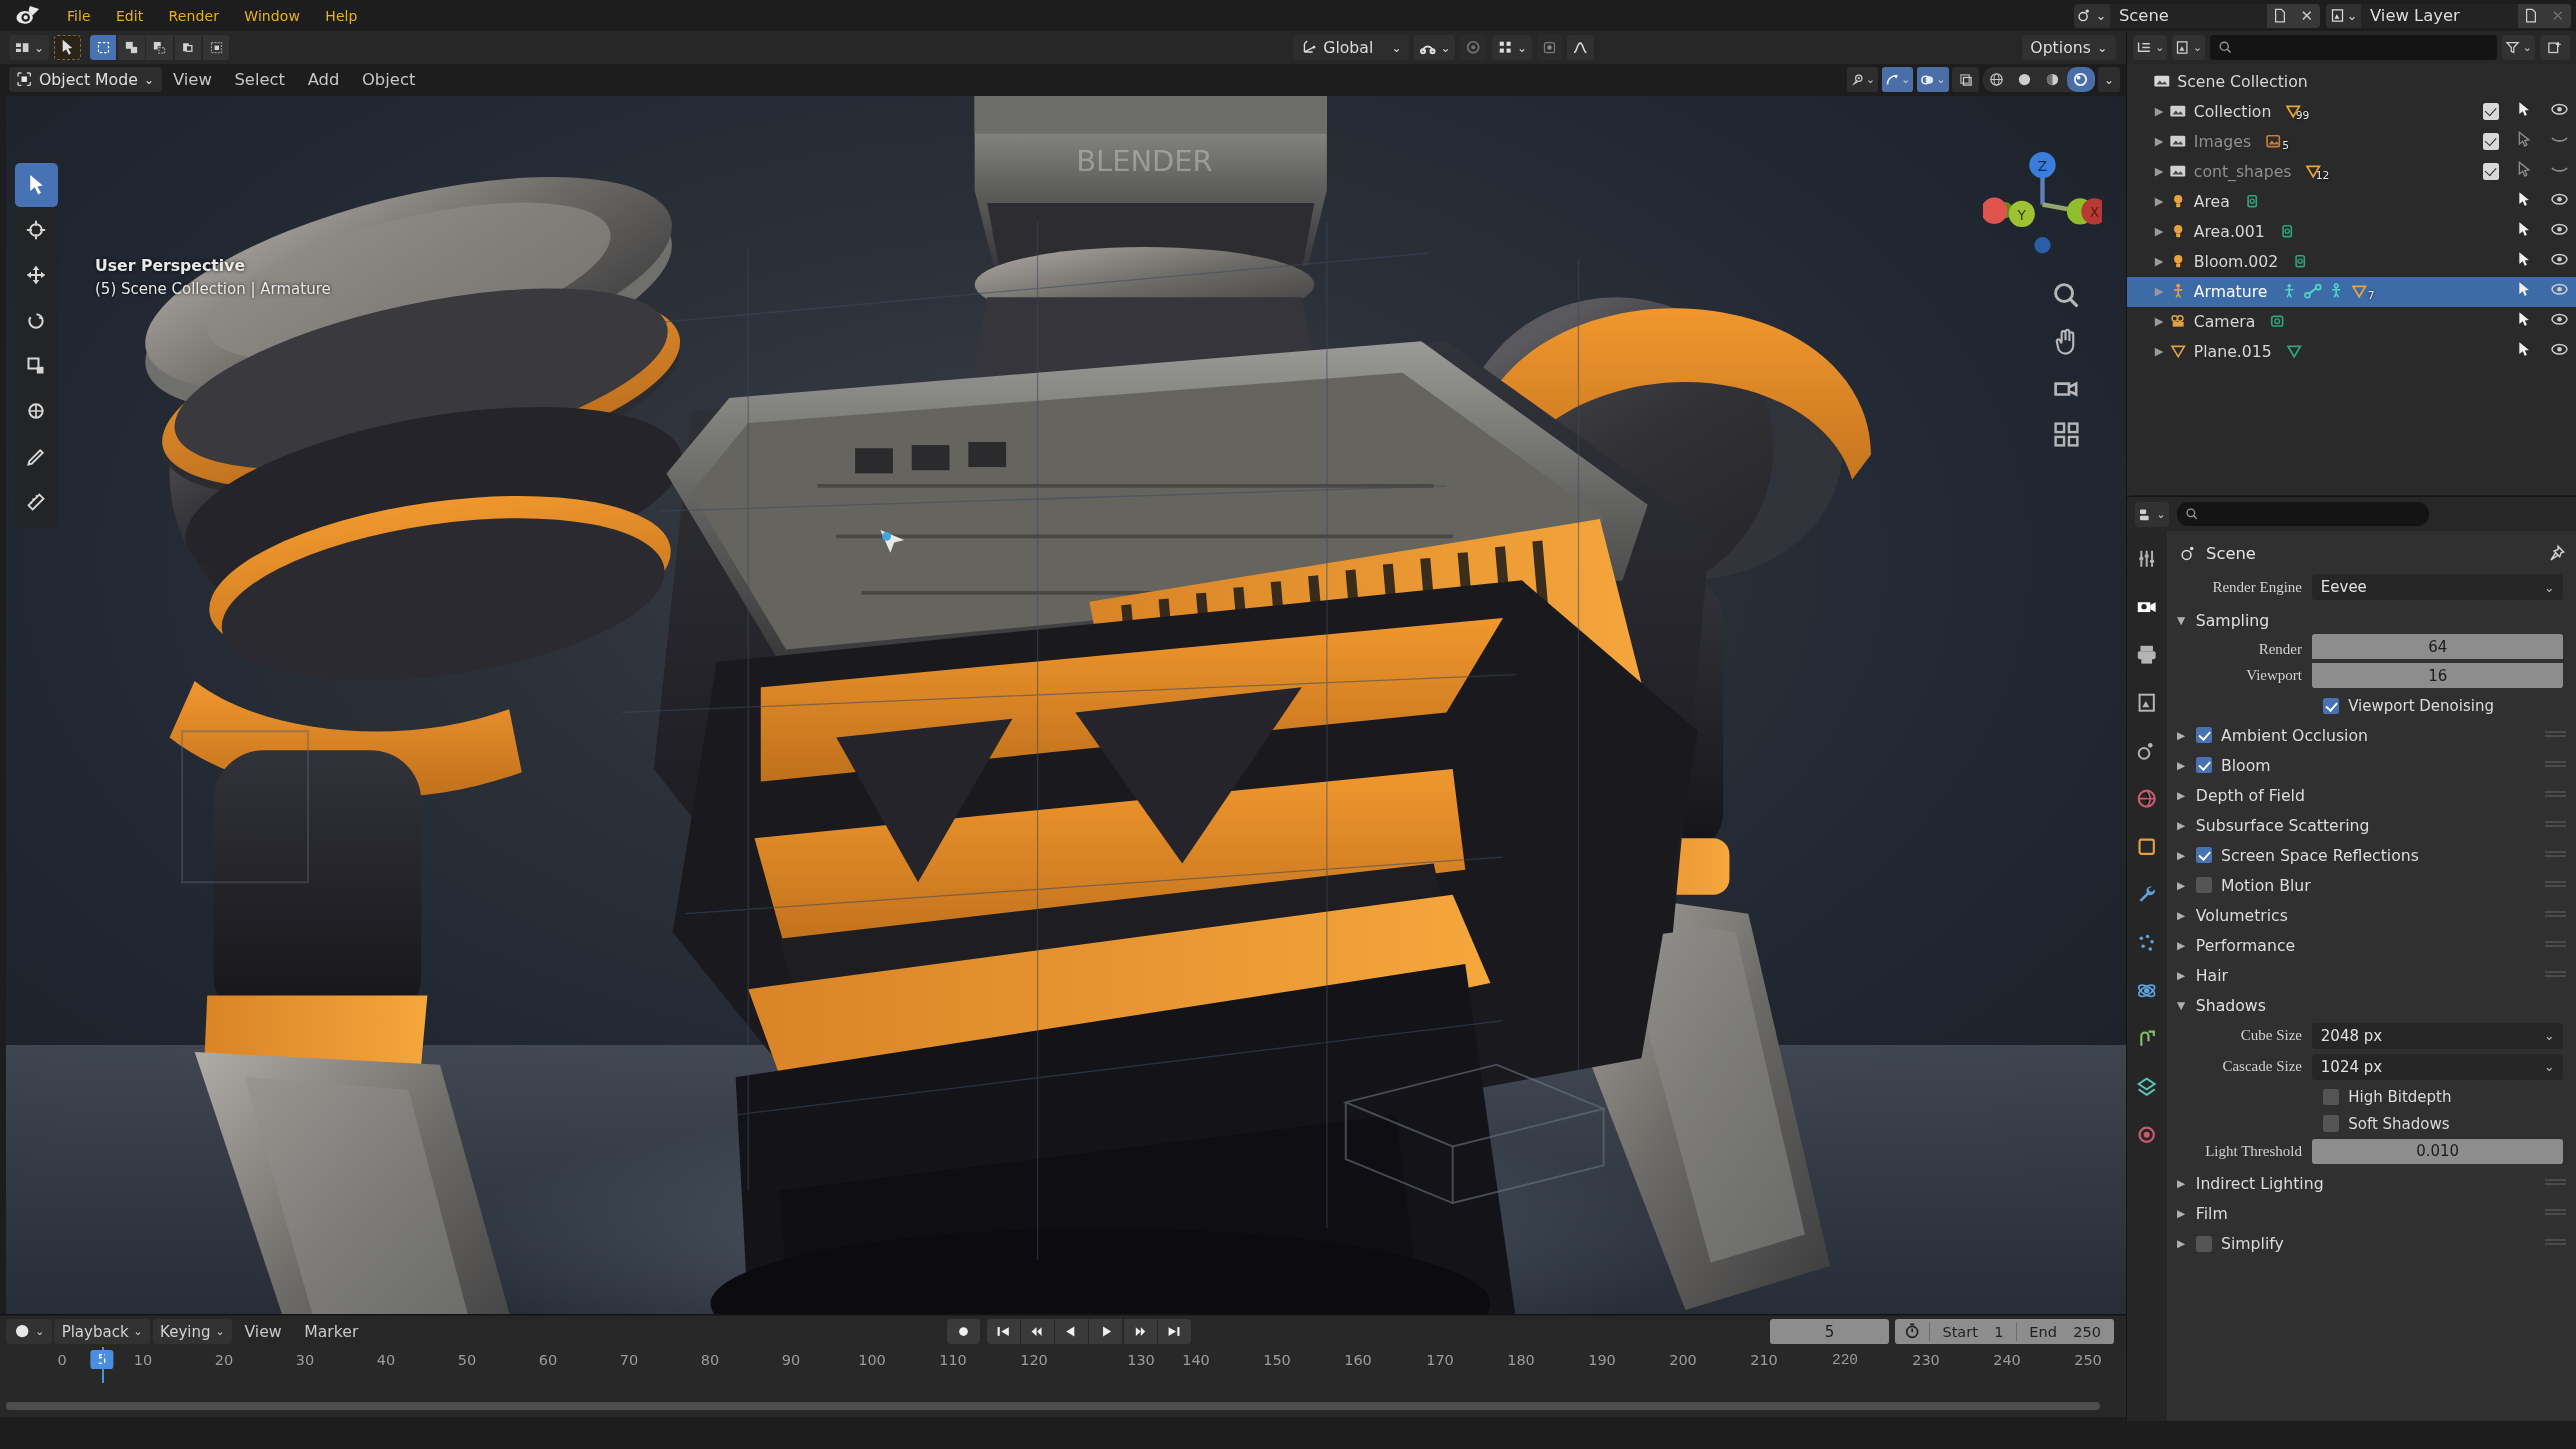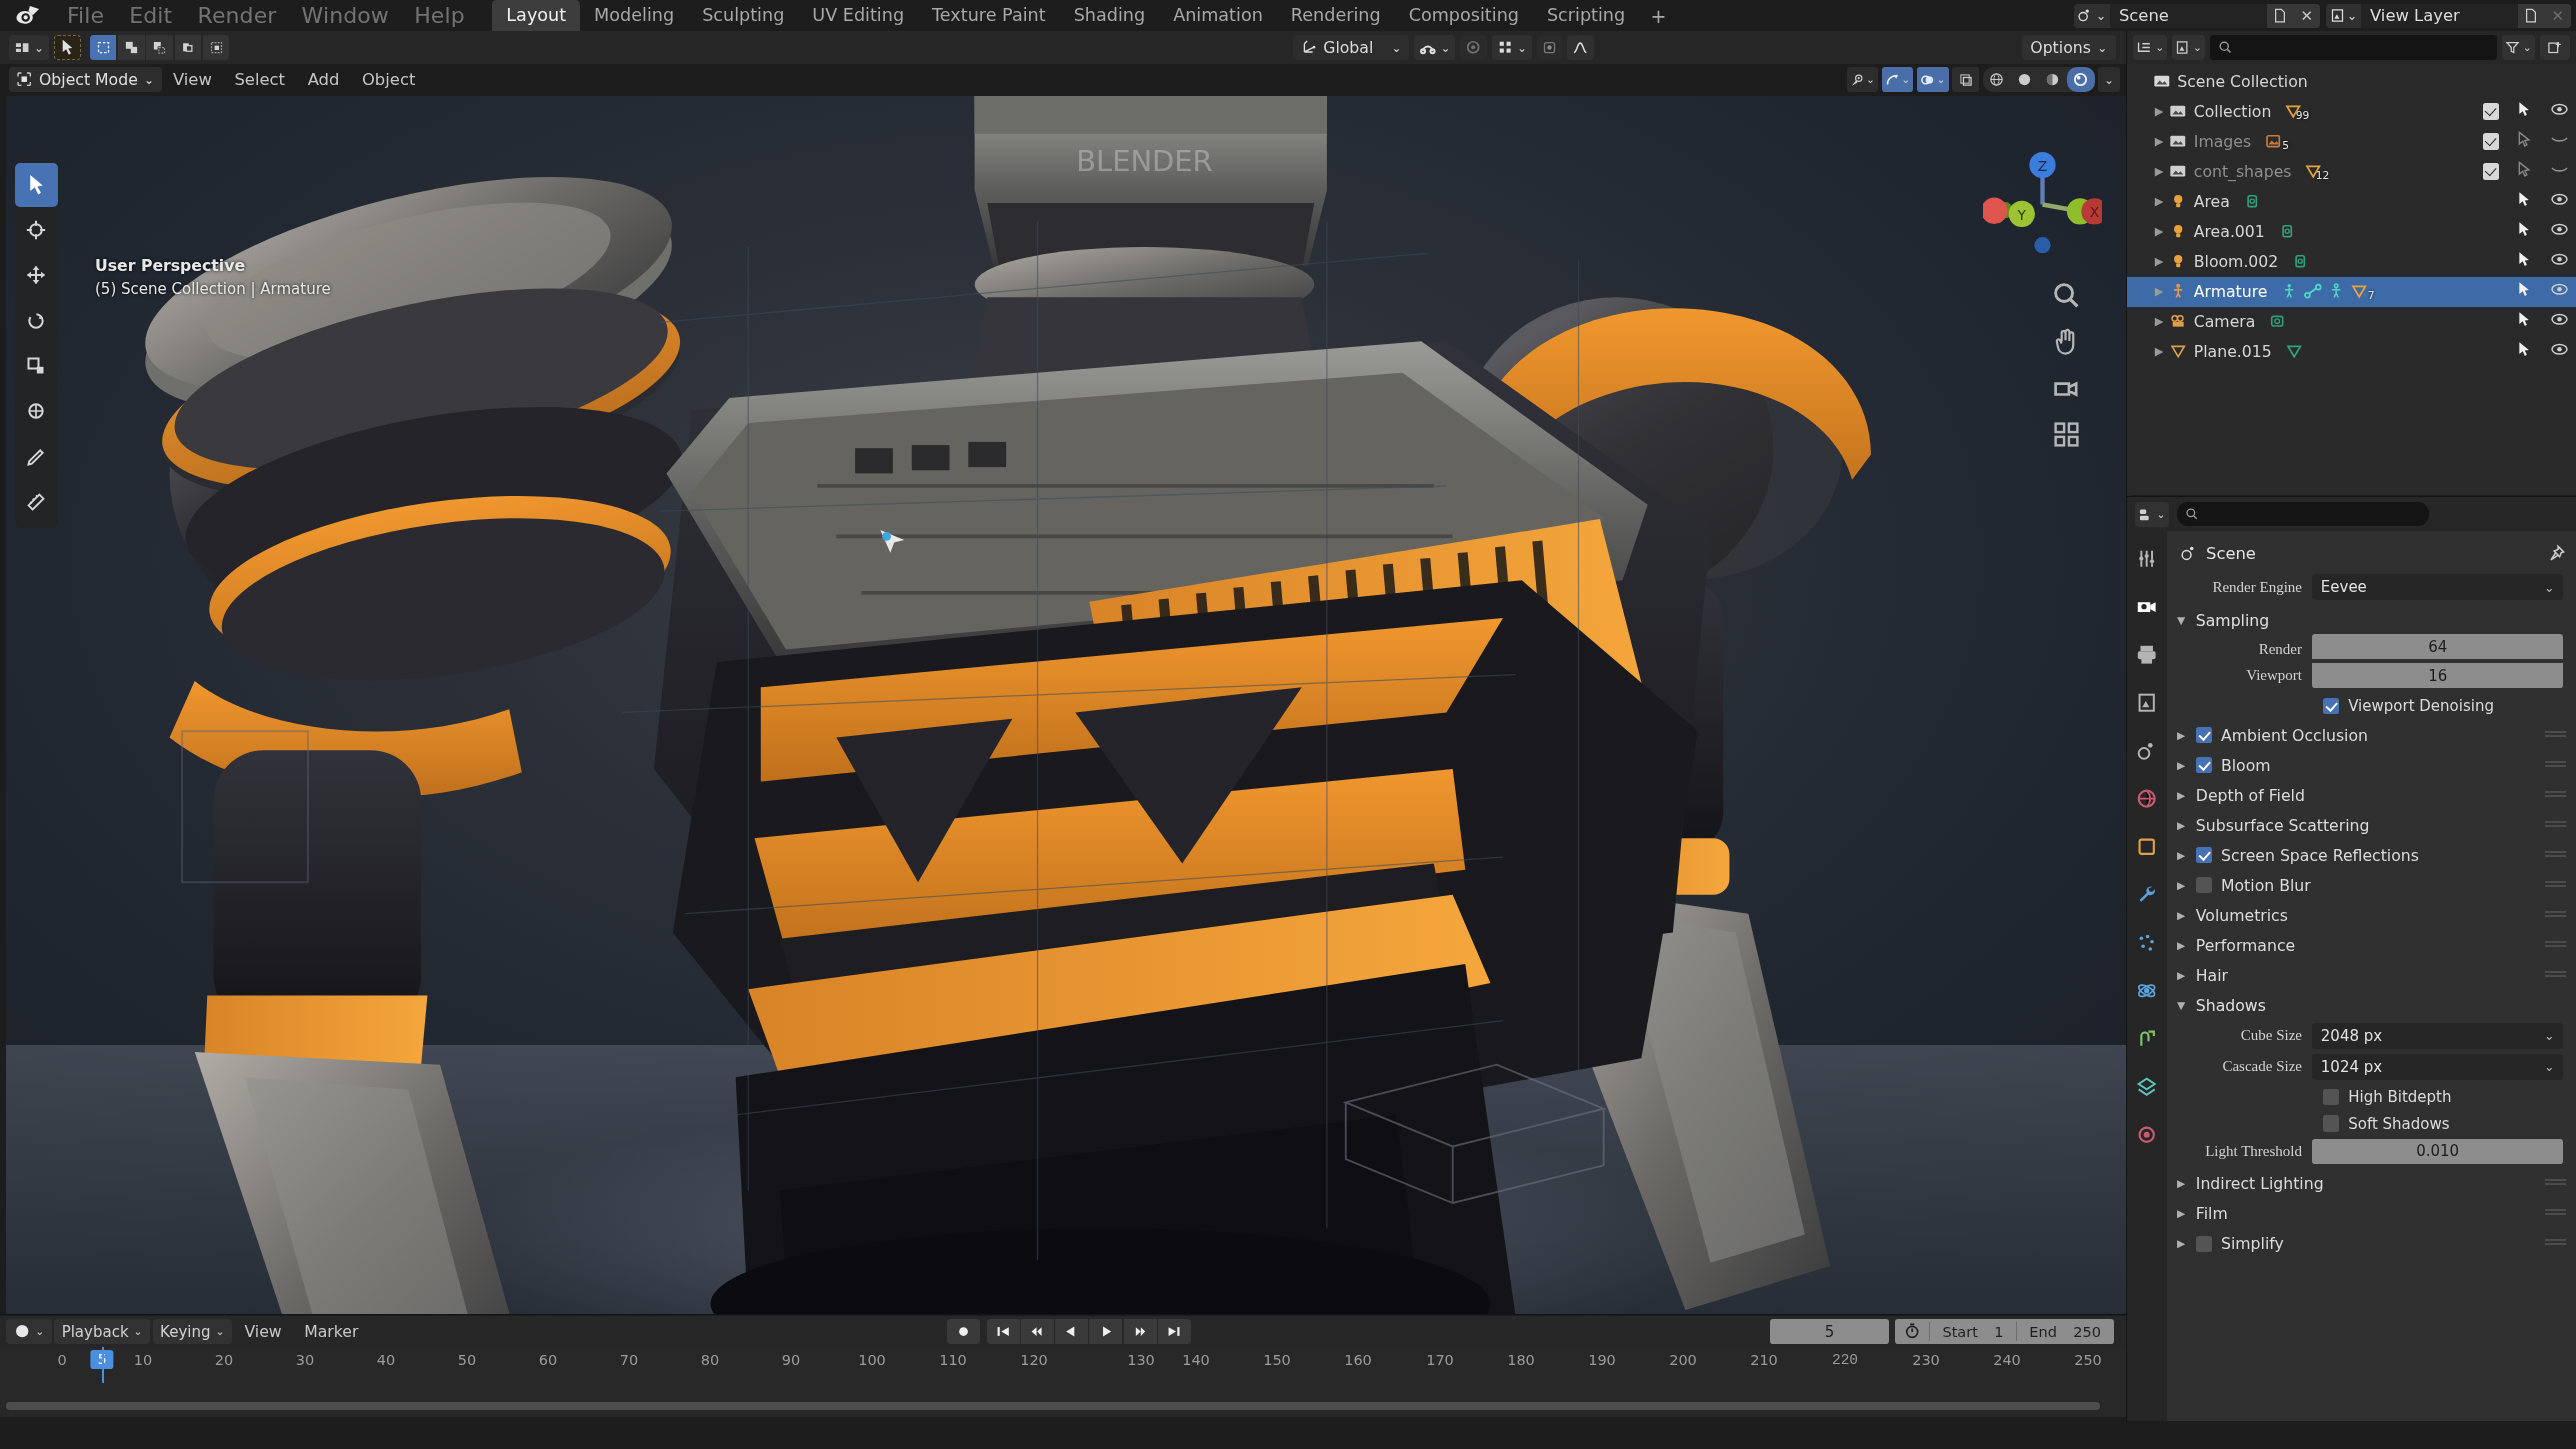--- a/index.html
+++ b/index.html
@@ -12,21 +12,21 @@
   }
   #app { position: relative; width: 2576px; height: 1449px; }
 
   
   #topbar {
     position: absolute; left: 0; top: 0; width: 2576px; height: 31px;
     background: #1d1d1d; display: flex; align-items: center;
   }
   .blender-logo { width: 29px; height: 22.6px; margin-left: 14px; margin-right: 11.3px; }
   .menu-item {
-    font-size: 22px; color: #737373; padding: 2.5px 12.6px; white-space: nowrap;
+    font-size: 14px; color: #eab308; padding: 2.5px 12.6px; white-space: nowrap;
     letter-spacing: 0.1px;
   }
   .ws-tabs { display: flex; align-items: center; margin-left: 15px; height: 31px; }
   .ws-tab {
     font-size: 17.6px; color: #a8a8a8; padding: 5.7px 14px 7px 14px; white-space: nowrap;
     border-radius: 4.4px 4.4px 0 0; height: 31px; display: flex; align-items: center;
   }
   .ws-tab.active { background: #3d3d3d; color: #f2f2f2; }
   .ws-plus { font-size: 19px; color: #a8a8a8; padding: 0 11.3px; }
 
@@ -253,33 +253,20 @@
       <circle cx="16" cy="19" r="6" fill="#1d1d1d"></circle>
       <circle cx="16" cy="19" r="3" fill="#e8e8e8"></circle>
       <path fill="#e8e8e8" d="M22 3l13 4-9 9-6-6z"></path>
     </svg>
     <div class="menu-item">File</div>
     <div class="menu-item">Edit</div>
     <div class="menu-item">Render</div>
     <div class="menu-item">Window</div>
     <div class="menu-item">Help</div>
 
-    <div class="ws-tabs">
-      <div class="ws-tab active">Layout</div>
-      <div class="ws-tab">Modeling</div>
-      <div class="ws-tab">Sculpting</div>
-      <div class="ws-tab">UV Editing</div>
-      <div class="ws-tab">Texture Paint</div>
-      <div class="ws-tab">Shading</div>
-      <div class="ws-tab">Animation</div>
-      <div class="ws-tab">Rendering</div>
-      <div class="ws-tab">Compositing</div>
-      <div class="ws-tab">Scripting</div>
-      <div class="ws-plus">+</div>
-    </div>
 
     <div class="topbar-right">
       <div class="tb-group">
         <div class="tb-icobtn">
           <svg width="16.4" height="16.4" viewBox="0 0 24 24">
               <circle cx="9" cy="14" r="6" fill="none" stroke="#ddd" stroke-width="2"></circle>
               <circle cx="15" cy="6" r="2.5" fill="#ddd"></circle>
             </svg>
           <span style="font-size:12.6px;margin-left:1.9px;">⌄</span>
         </div>

